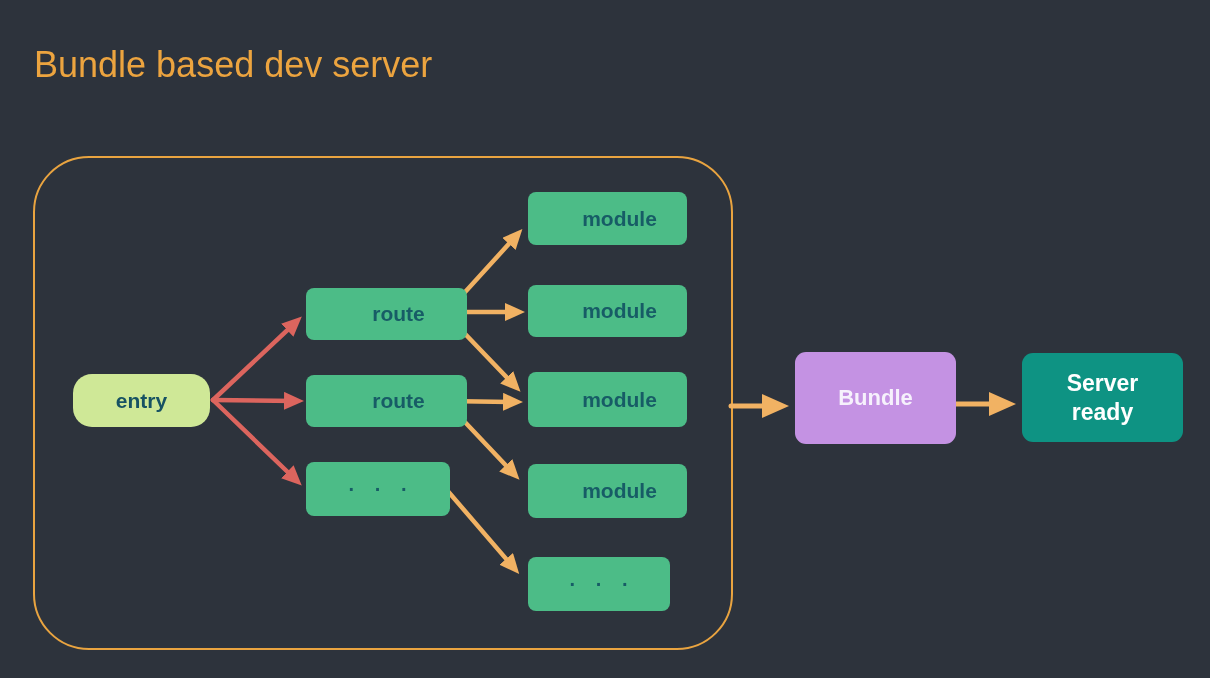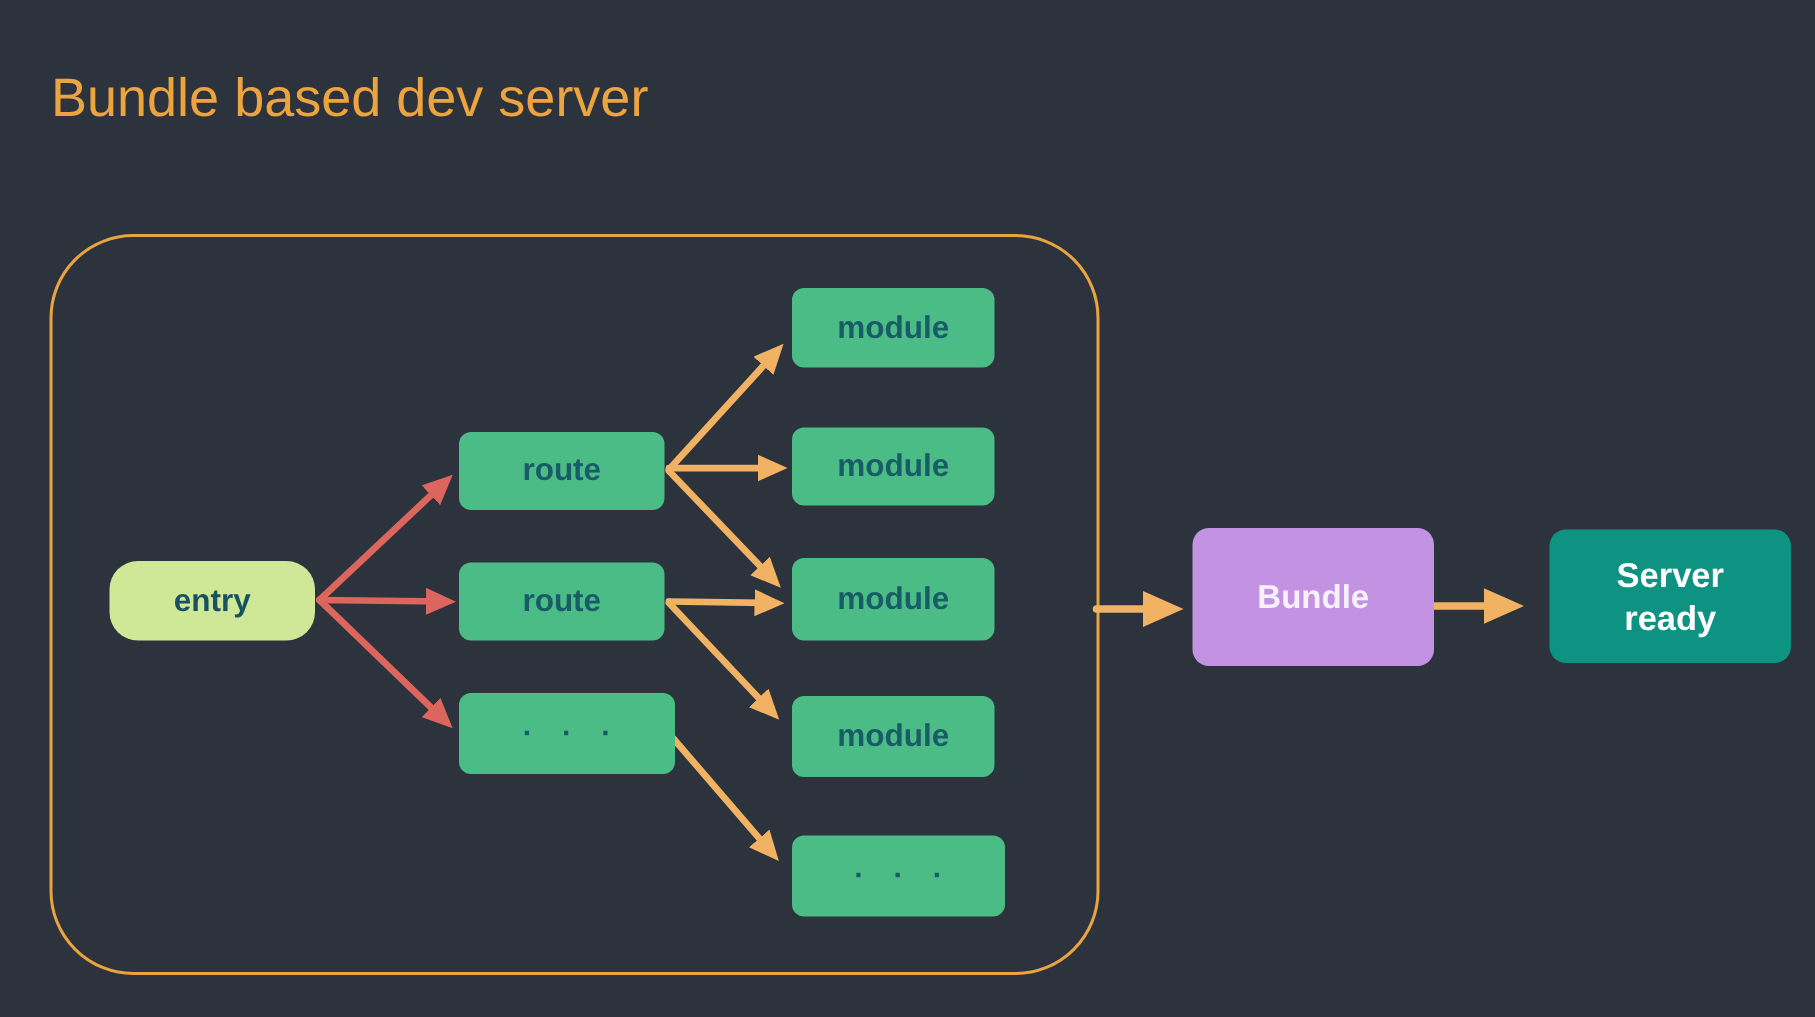--- a/index.html
+++ b/index.html
@@ -17,25 +17,25 @@
   .container-box{
     position:absolute;left:33px;top:156px;width:696px;height:490px;
     border:2.5px solid var(--container_border,#e9a440);
     border-radius:56px;background:transparent;
   }
   .node{
     position:absolute;display:flex;align-items:center;justify-content:center;
     text-align:center;border-radius:8px;
     font-weight:700;font-size:21px;
   }
-  .node.green{background:var(--node_green,#4cbc87);color:var(--node_green_text,#175c66);}
+  .node.green{background:var(--node_green,#4cbc87);color:var(--node_green_text,#175c66);padding-left:24px;}
   .node.entry{background:var(--entry_bg,#cfe897);color:var(--entry_text,#175263);border-radius:19px;}
   .node.dots{font-size:20px;letter-spacing:7px;padding-left:7px;}
   .node.bundle{background:var(--bundle_bg,#c492e3);color:var(--bundle_text,#f6f1fc);border-radius:11px;font-size:22px;text-align:right;}
-  .node.server{background:var(--server_bg,#0e9383);color:var(--server_text,#ffffff);border-radius:11px;font-size:23px;line-height:1.25;flex-direction:column;margin-left:11px;}
+  .node.server{background:var(--server_bg,#0e9383);color:var(--server_text,#ffffff);border-radius:11px;font-size:23px;line-height:1.25;flex-direction:column;}
   
   .n-entry{left:73px;top:374px;width:137px;height:53px;}
   .n-route1{left:306px;top:288px;width:137px;height:52px;}
   .n-route2{left:306px;top:375px;width:137px;height:52px;}
   .n-routemore{left:306px;top:462px;width:137px;height:54px;}
   .n-module1{left:528px;top:192px;width:135px;height:53px;}
   .n-module2{left:528px;top:285px;width:135px;height:52px;}
   .n-module3{left:528px;top:372px;width:135px;height:55px;}
   .n-module4{left:528px;top:464px;width:135px;height:54px;}
   .n-modulemore{left:528px;top:557px;width:135px;height:54px;}

